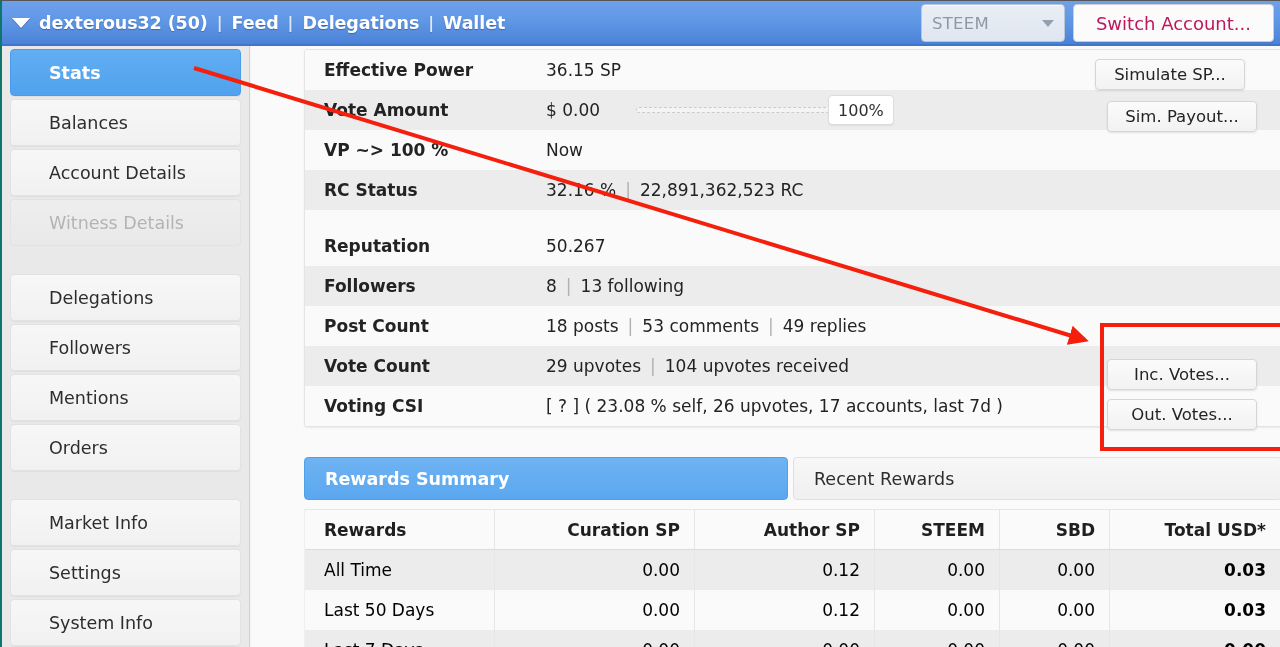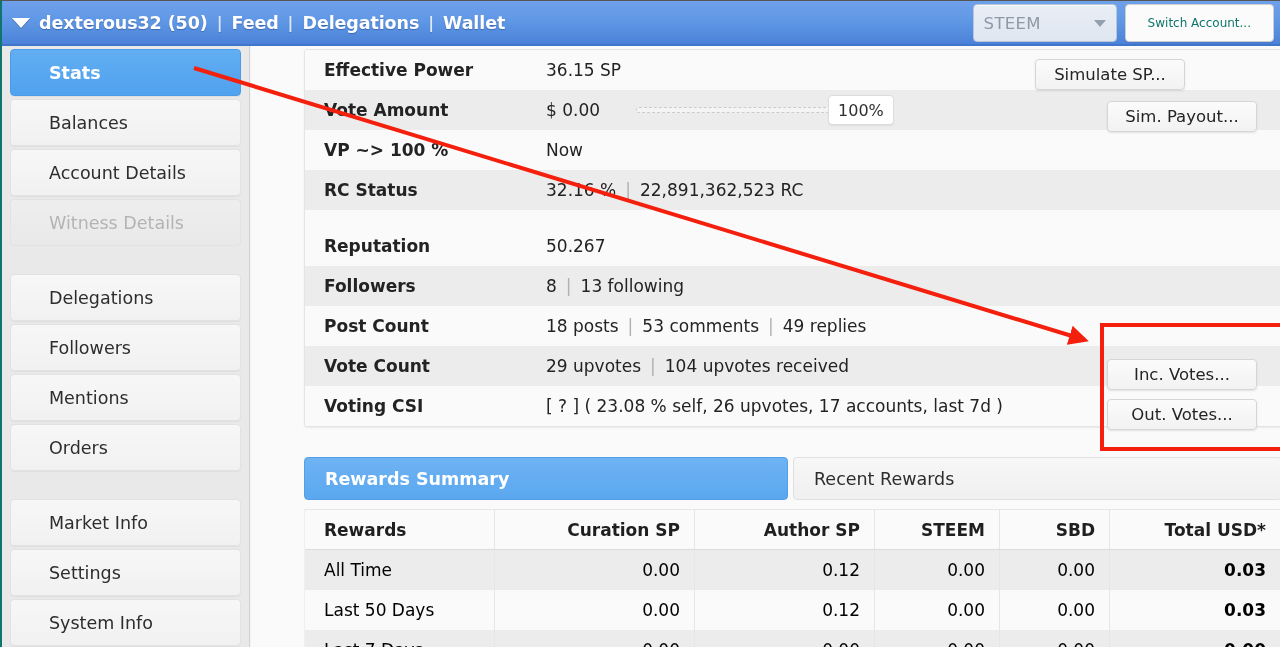--- a/index.html
+++ b/index.html
@@ -85,22 +85,22 @@
     border-left: 6px solid transparent;
     border-right: 6px solid transparent;
     border-top: 7px solid #93a0ae;
   }
   .switch-btn {
     height: 38px;
     padding: 0 22px;
     background: #fbfbfb;
     border: 1px solid #cfcfcf;
     border-radius: 4px;
-    font-size: 12px;
-    color: #0f766e;
+    font-size: 18px;
+    color: #be185d;
     display: flex; align-items: center; justify-content: center;
     cursor: pointer;
     box-shadow: 0 1px 1px rgba(0,0,0,0.08);
   }
 
   
   .sidebar {
     position: absolute;
     left: 0; top: 45px;
     width: 248px; height: 602px;
@@ -416,21 +416,21 @@
           </div>
         </div>
         <div class="srow plain">
           <div class="scell-label">Voting CSI</div>
           <div class="scell-value">
             <span>[ ? ] ( 23.08 % self, 26 upvotes, 17 accounts, last 7d )</span>
           </div>
         </div>
       </div>
 
-    <div class="row-btn" style="left:784px; top:13px;">Simulate SP...</div>
+    <div class="row-btn" style="left:844px; top:13px;">Simulate SP...</div>
     <div class="row-btn" style="left:832px; top:55px;margin-left:24px;">Sim. Payout...</div>
     <div class="row-btn" style="left:856px; top:313px;">Inc. Votes...</div>
     <div class="row-btn" style="left:856px; top:353px;">Out. Votes...</div>
 
     <div class="rewards-block">
       <div class="tabs">
         <div class="tab active">Rewards Summary</div>
         <div class="tab inactive">Recent Rewards</div>
       </div>
       <div class="rtable" id="rewards-table">

